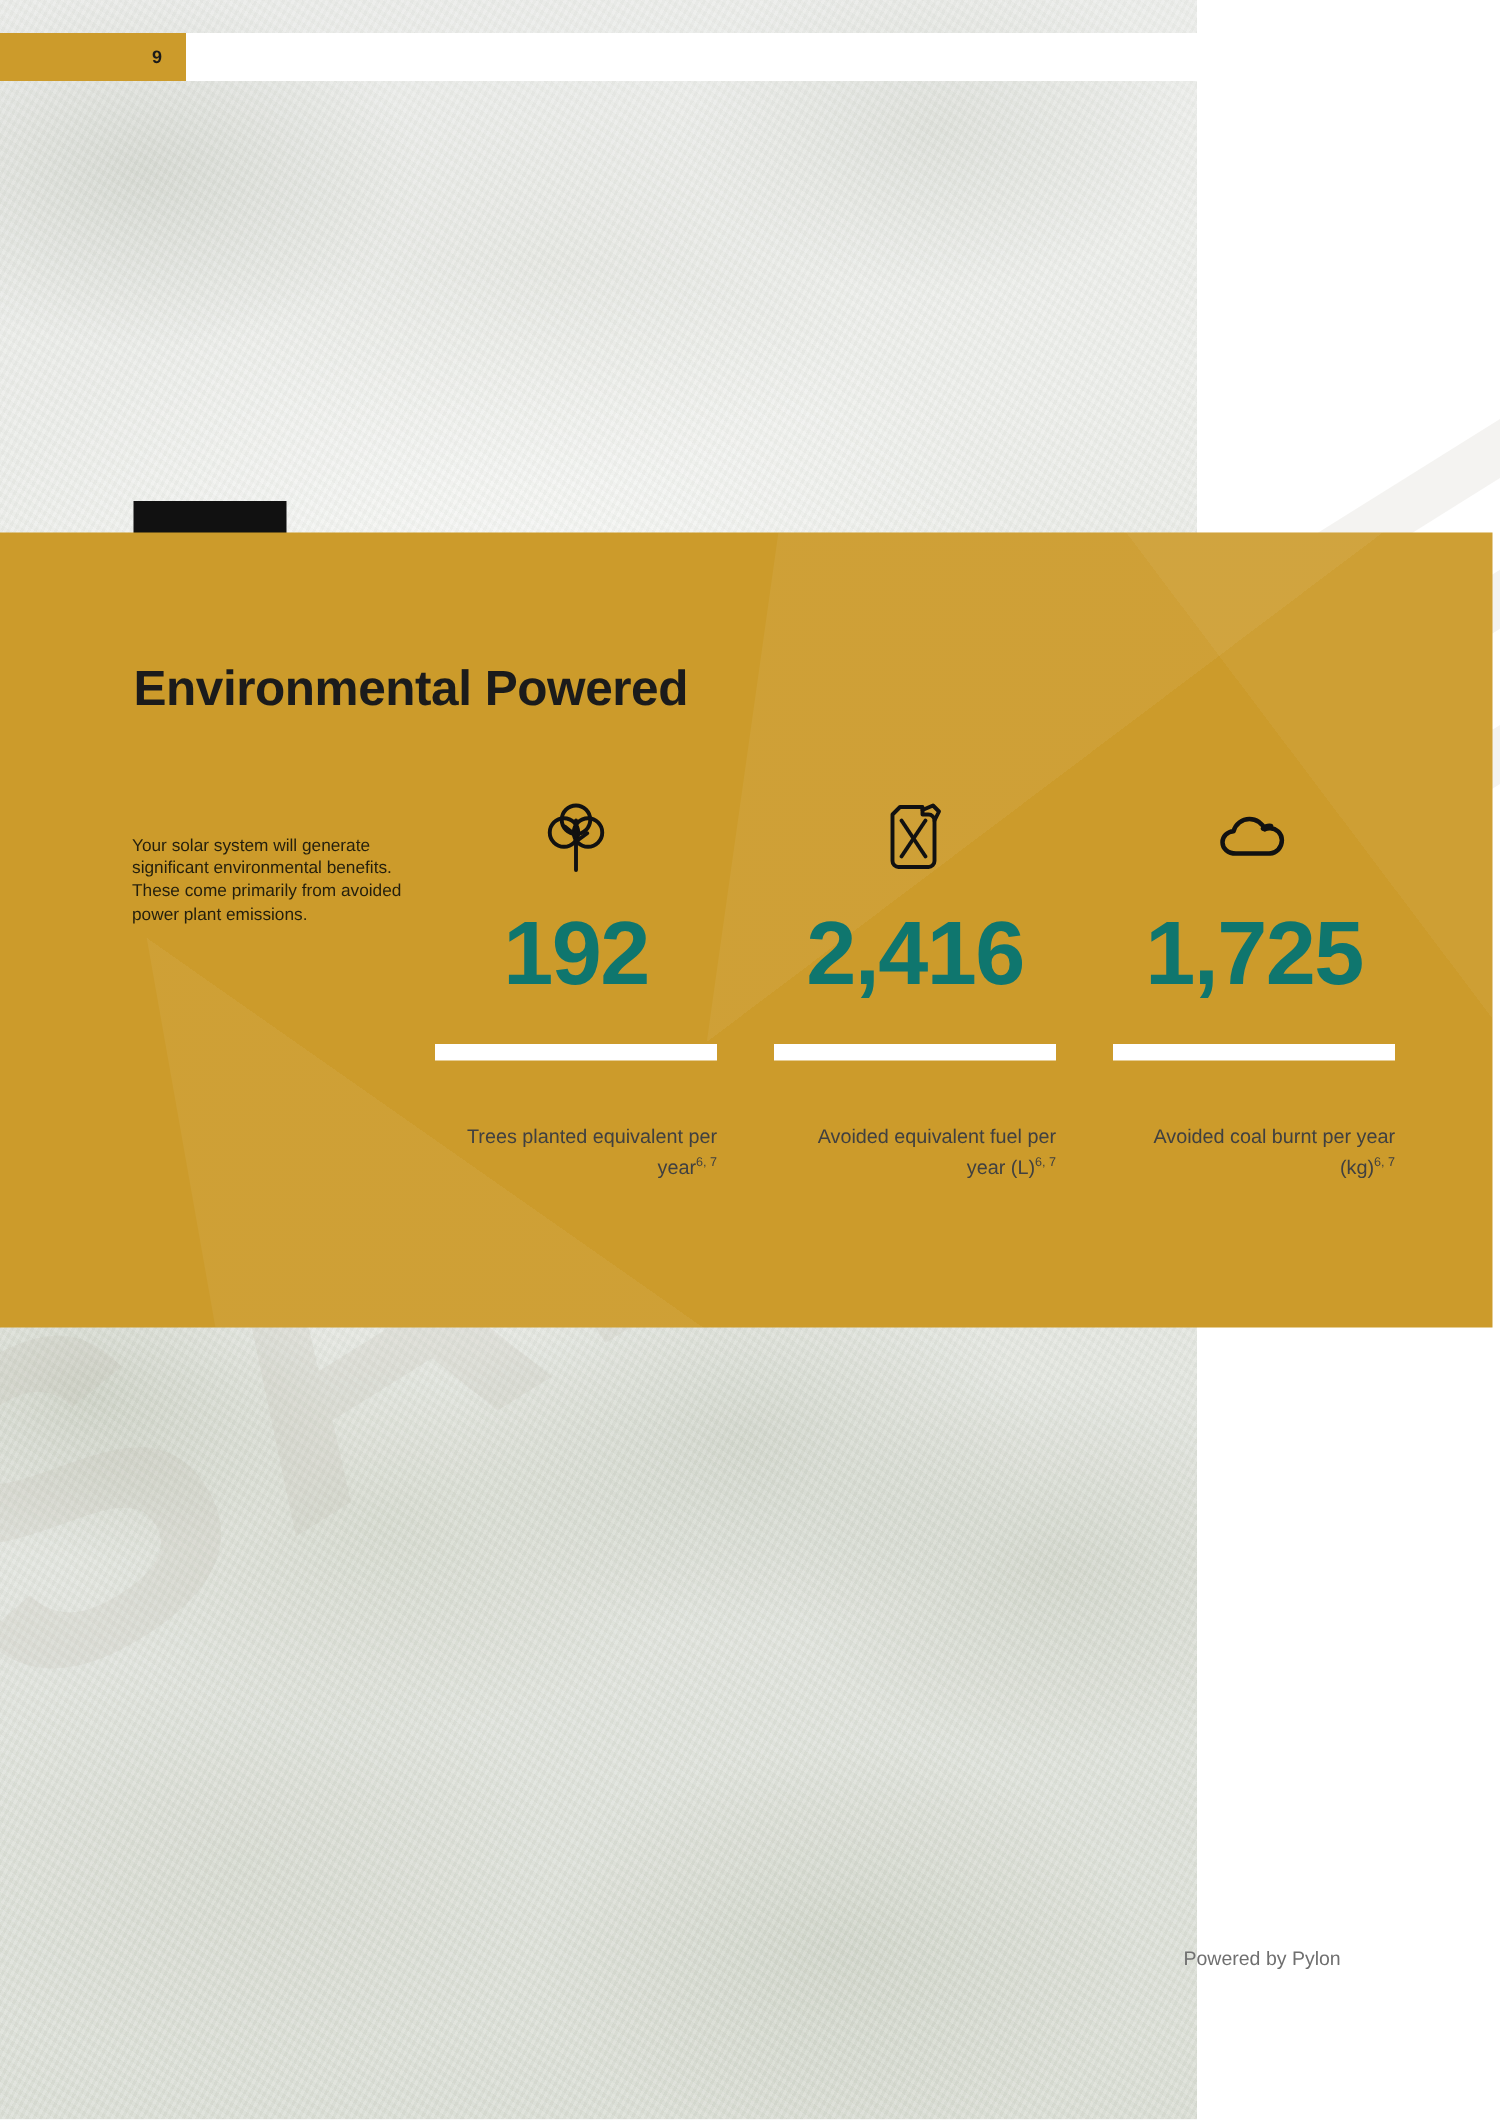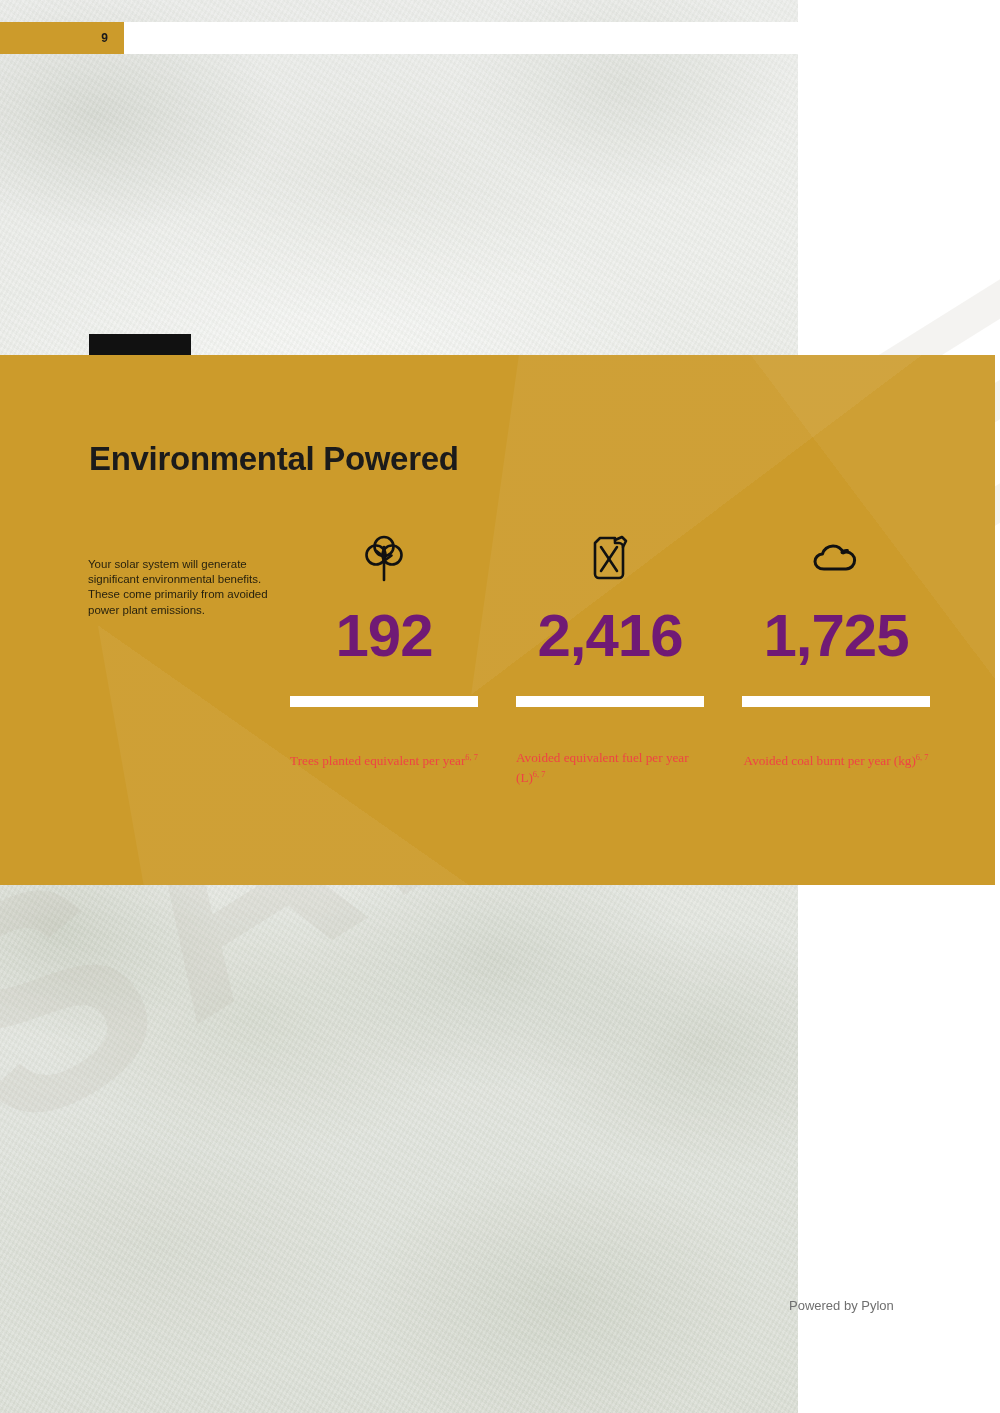--- a/index.html
+++ b/index.html
@@ -91,28 +91,27 @@
 
   
   .stats{
     position:absolute; left:290px; top:530px; width:640px; height:290px;
     display:flex; justify-content:space-between;
   }
   .stat{ width:188px; display:flex; flex-direction:column; align-items:center; }
   .stat-icon{ height:56px; display:flex; align-items:center; justify-content:center; }
   .stat-icon svg{ display:block; }
   .stat-value{
-    margin-top:20px; font-size:60px; font-weight:bold; color:#701a75;
+    margin-top:20px; font-size:60px; font-weight:bold; color:#0f766e;
     line-height:1; letter-spacing:-1px;
   }
   .stat-rule{ margin-top:30px; width:100%; height:11px; background:#fff; }
   .stat-label{
-    margin-top:42px; text-align:left; font-size:13.2px; line-height:17px;
-    color:#ef4444;
-    font-family:Liberation Serif, serif;
+    margin-top:42px; text-align:right; font-size:13.2px; line-height:17px;
+    color:#404040;
   }
   .stat-label sup{ font-size:8.4px; vertical-align:super; }
 
   
   .footer{
     position:absolute; left:789px; top:1298px;
     font-size:13px; color:#6f6f6f;
   }
 </style>
 </head>

